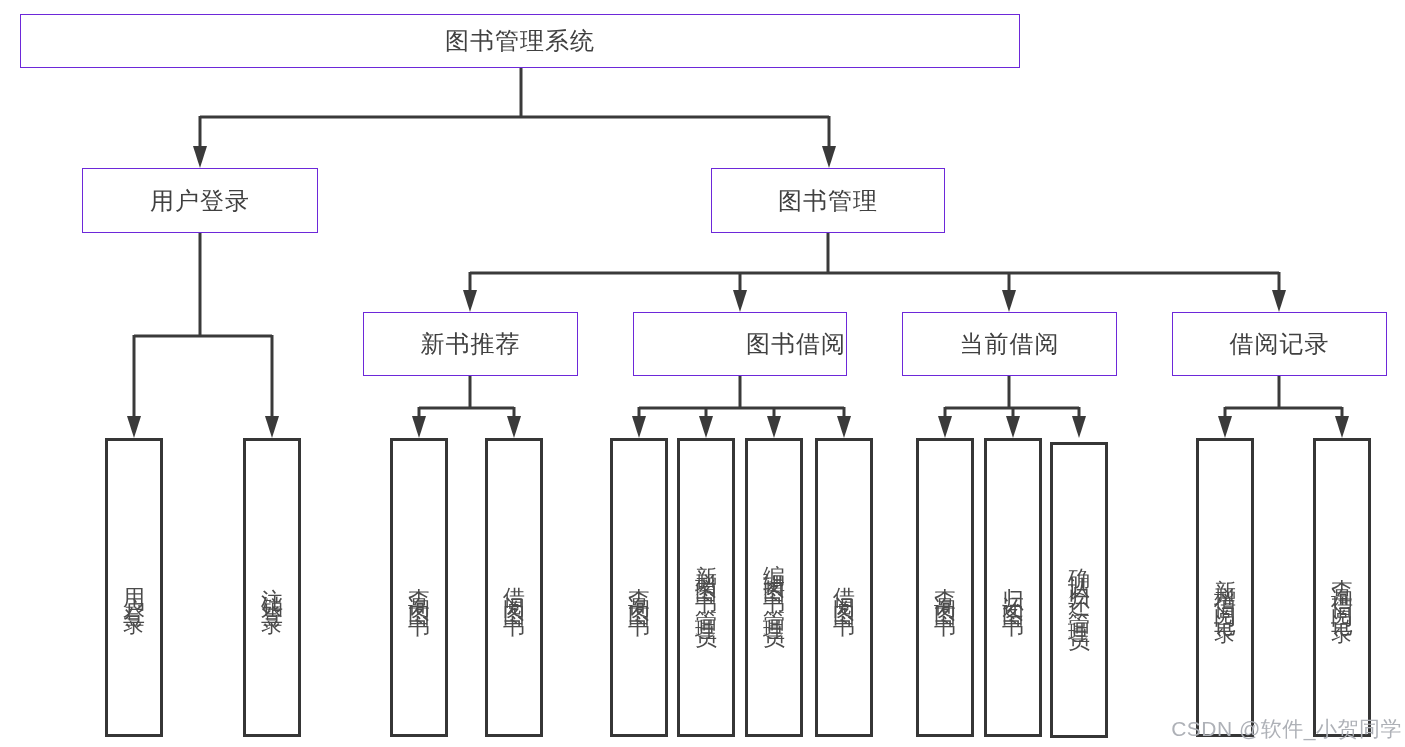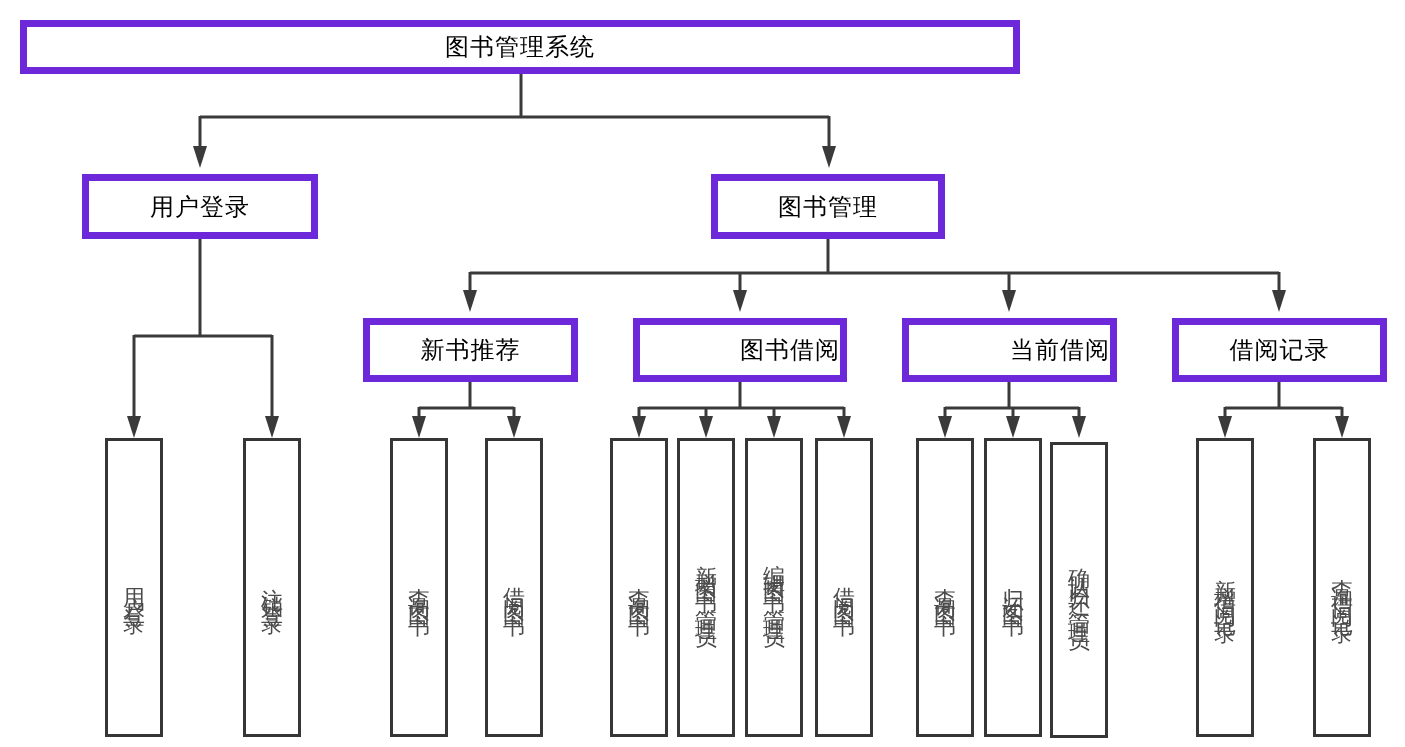--- a/index.html
+++ b/index.html
@@ -1,28 +1,27 @@
 <!DOCTYPE html>
 <html><head>
 <meta charset="utf-8">
 <style>
   html,body{margin:0;padding:0;background:#ffffff;}
   body{font-family:"Liberation Sans","DejaVu Sans",sans-serif;}
   #canvas{position:relative;width:1405px;height:747px;background:#ffffff;overflow:hidden;}
   .node{
     position:absolute;
-    border:7px solid #6d28d9;
+    border:1px solid #6d28d9;
     background:#ffffff;
     box-sizing:border-box;
     display:flex;align-items:center;justify-content:center;
-    color:#000000;
+    color:#404040;
     font-size:24px;
     letter-spacing:1px;
     z-index:2;
-    margin-top:6px;
   }
   .leaf{
     position:absolute;
     border:3px solid #363636;
     background:#ffffff;
     box-sizing:border-box;
     display:flex;align-items:center;justify-content:center;
     z-index:2;
   }
   .vtext{
@@ -122,21 +121,21 @@
   <div class="node" style="left:711px;top:168px;width:234px;height:65px;justify-content:center;">
     <span>图书管理</span>
   </div>
 
   <div class="node" style="left:363px;top:312px;width:215px;height:64px;">
     <span>新书推荐</span>
   </div>
   <div class="node" style="left:633px;top:312px;width:214px;height:64px;justify-content:flex-end;">
     <span>图书借阅</span>
   </div>
-  <div class="node" style="left:902px;top:312px;width:215px;height:64px;justify-content:flex-end;">
+  <div class="node" style="left:902px;top:312px;width:215px;height:64px;">
     <span>当前借阅</span>
   </div>
   <div class="node" style="left:1172px;top:312px;width:215px;height:64px;">
     <span>借阅记录</span>
   </div>
 
   <div class="leaf" style="left:105px;top:438px;width:58px;height:299px;">
     <span class="vtext">用户登录</span>
   </div>
   <div class="leaf" style="left:243px;top:438px;width:58px;height:299px;">
@@ -173,14 +172,15 @@
     <span class="vtext">确认归还（管理员）</span>
   </div>
 
   <div class="leaf" style="left:1196px;top:438px;width:58px;height:299px;">
     <span class="vtext">新增借阅记录</span>
   </div>
   <div class="leaf" style="left:1313px;top:438px;width:58px;height:299px;">
     <span class="vtext">查询借阅记录</span>
   </div>
 
+  <div id="watermark">CSDN @软件_小贺同学</div>
 
 </div>
 
 </body></html>

